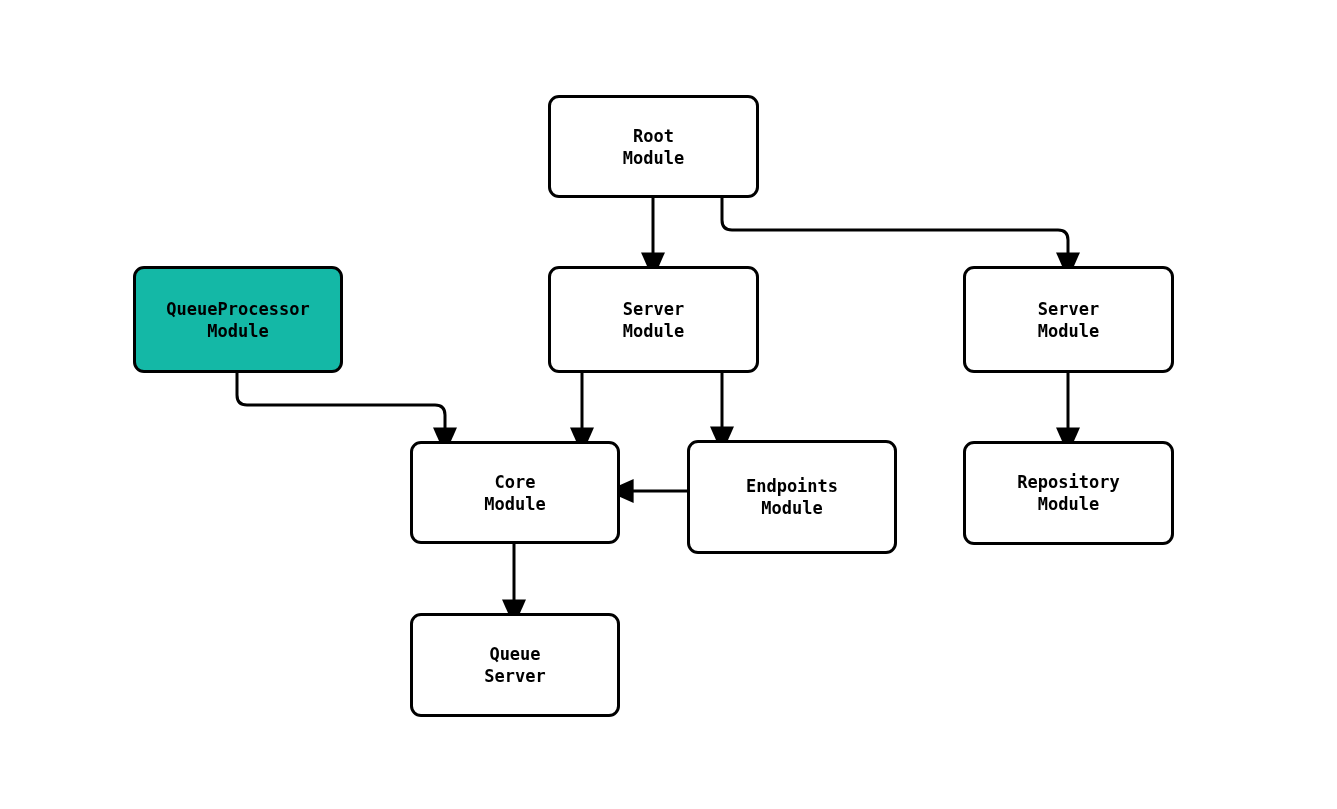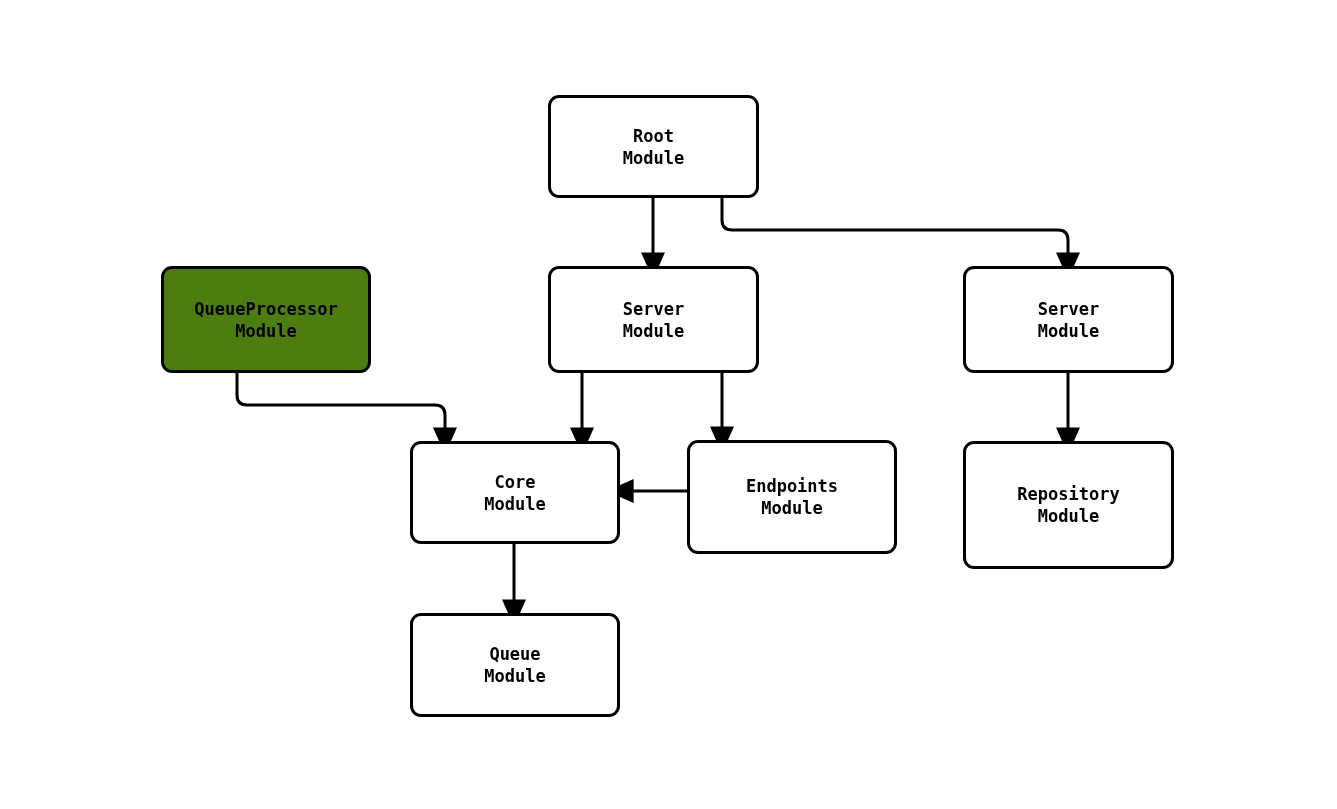--- a/index.html
+++ b/index.html
@@ -71,21 +71,21 @@
         <path d="M 514,544 L 514,603" marker-end="url(#arrowhead)"></path>
         <path d="M 1068,373 L 1068,431" marker-end="url(#arrowhead)"></path>
       </g>
   </svg>
 
   <div class="node" style="left: 548px; top: 95px; width: 211px; height: 103px; border-color: rgb(0, 0, 0); background: rgb(255, 255, 255);">
     <span class="node-label">Root
 Module</span>
   </div>
 
-  <div class="node" style="left: 133px; top: 266px; width: 210px; height: 107px; border-color: rgb(0, 0, 0); background: #4d7c0f; margin-left: 28px;">
+  <div class="node" style="left: 133px; top: 266px; width: 210px; height: 107px; border-color: rgb(0, 0, 0); background: #14b8a6;">
     <span class="node-label">QueueProcessor
 Module</span>
   </div>
 
   <div class="node" style="left: 548px; top: 266px; width: 211px; height: 107px; border-color: rgb(0, 0, 0); background: rgb(255, 255, 255); align-items: center;">
     <span class="node-label">Server
 Module</span>
   </div>
 
   <div class="node" style="left: 963px; top: 266px; width: 211px; height: 107px; border-color: rgb(0, 0, 0); background: rgb(255, 255, 255);">
@@ -96,23 +96,23 @@
   <div class="node" style="left: 410px; top: 441px; width: 210px; height: 103px; border-color: rgb(0, 0, 0); background: rgb(255, 255, 255);">
     <span class="node-label">Core
 Module</span>
   </div>
 
   <div class="node" style="left: 687px; top: 440px; width: 210px; height: 114px; border-color: rgb(0, 0, 0); background: rgb(255, 255, 255);">
     <span class="node-label">Endpoints
 Module</span>
   </div>
 
-  <div class="node" style="left: 963px; top: 441px; width: 211px; height: 128px; border-color: rgb(0, 0, 0); background: rgb(255, 255, 255);">
+  <div class="node" style="left: 963px; top: 441px; width: 211px; height: 104px; border-color: rgb(0, 0, 0); background: rgb(255, 255, 255);">
     <span class="node-label">Repository
 Module</span>
   </div>
 
   <div class="node" style="left: 410px; top: 613px; width: 210px; height: 104px; border-color: rgb(0, 0, 0); background: rgb(255, 255, 255);">
     <span class="node-label">Queue
-Module</span>
+Server</span>
   </div>
 
 </div>
 
 </body></html>

